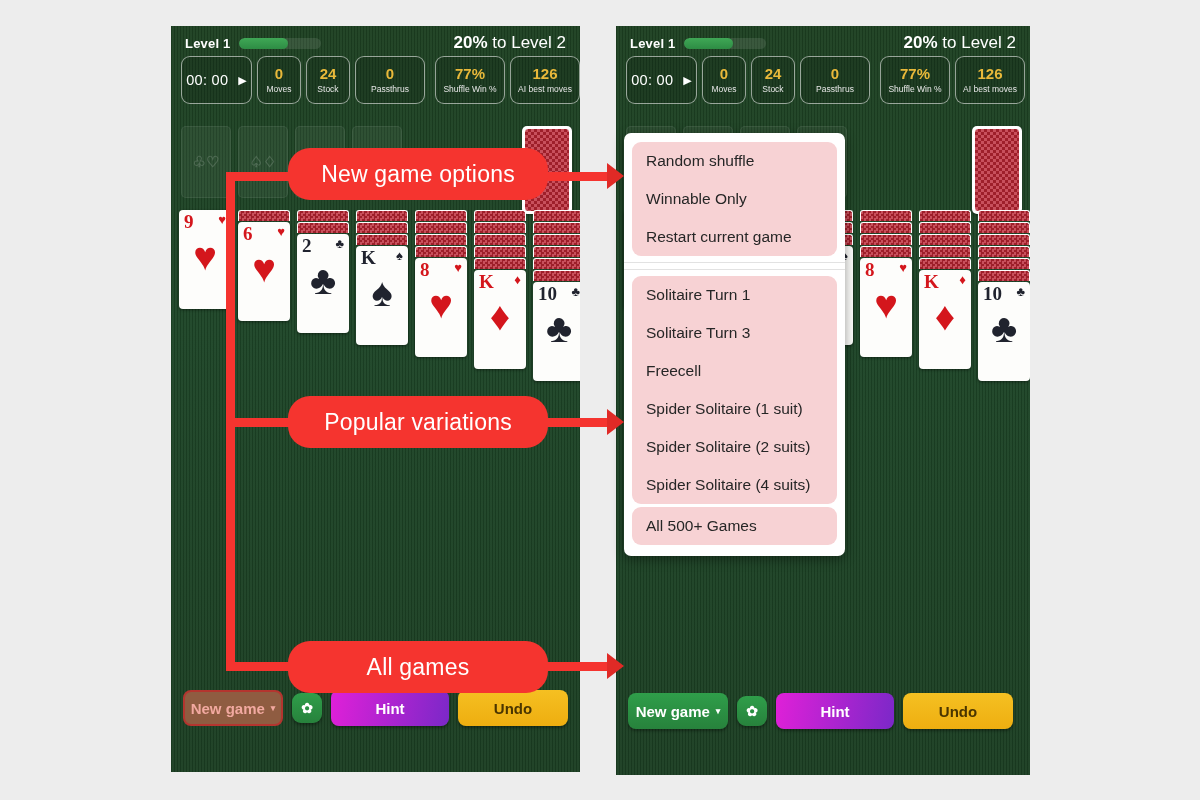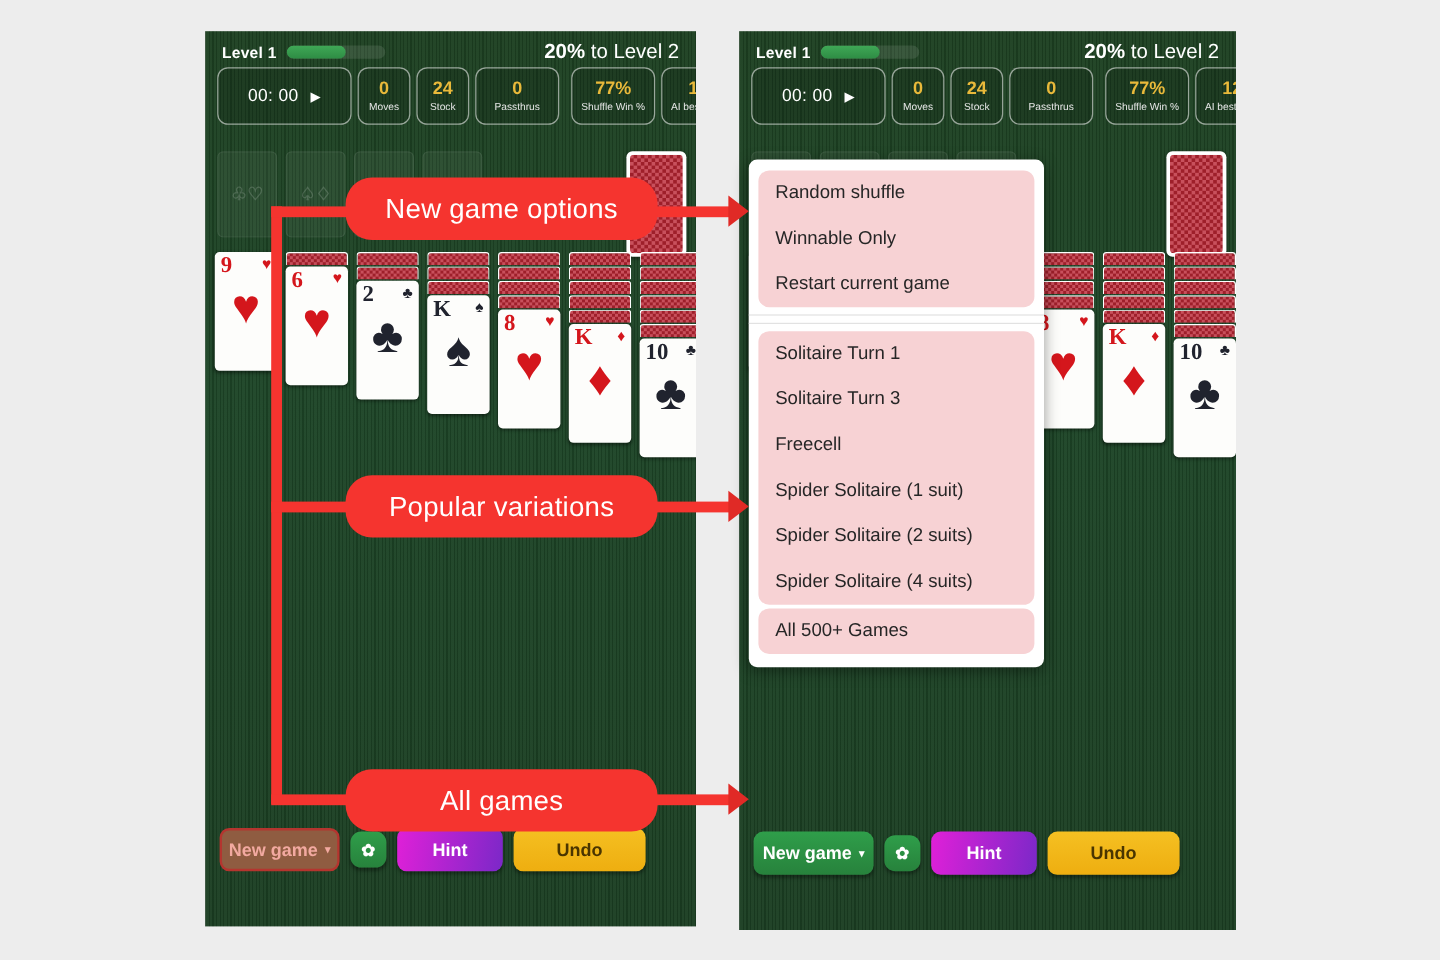--- a/index.html
+++ b/index.html
@@ -43,21 +43,21 @@
     display:flex; align-items:stretch; gap:5px; padding:0 10px;
   }
   .stat {
     border:1px solid rgba(255,255,255,.55); border-radius:9px;
     background:rgba(0,0,0,.13);
     display:flex; flex-direction:column; align-items:center; justify-content:center;
     padding:5px 4px; min-height:48px;
   }
   .stat .v { color:#e9b93a; font-size:15px; font-weight:700; line-height:1.05; }
   .stat .k { color:#e7e7e7; font-size:8.5px; margin-top:2px; white-space:nowrap; }
-  .stat.timer { flex:0 0 auto; width:112px; flex-direction:row; gap:10px; }
+  .stat.timer { flex:0 0 auto; width:71px; flex-direction:row; gap:10px; }
   .stat.timer .t { color:#ffffff; font-size:14.5px; letter-spacing:.3px; }
   .stat.timer .play { color:#ffffff; font-size:11px; }
   .stat.small { flex:0 0 auto; min-width:44px; }
   .stat.wide  { flex:0 0 auto; min-width:70px; }
   .stats-gap { width:10px; }
 
   
   .board { position:absolute; left:0; top:100px; width:100%; height:560px; }
   .slot-row { position:absolute; left:10px; top:0; display:flex; gap:7px; }
   .empty-slot {
@@ -108,26 +108,26 @@
     font-size:15px; font-weight:700; color:#fff; cursor:pointer;
     height:36px; display:flex; align-items:center; justify-content:center;
     box-shadow:0 2px 3px rgba(0,0,0,.35);
   }
   .btn-newgame { width:100px; background:linear-gradient(180deg,#2f9e4a,#27823c); gap:6px; }
   .btn-newgame.pressed {
     background:#8f5c41; color:#f2a9a0; border:2px solid #b4352f; box-shadow:none;
   }
   .caret { font-size:9px; }
   .btn-gear { width:30px; height:30px; border-radius:9px; background:linear-gradient(180deg,#2f9e4a,#27823c); font-size:14px; }
-  .btn-hint { width:88px; background:linear-gradient(100deg,#e020d8,#7b28c8); }
+  .btn-hint { width:118px; background:linear-gradient(100deg,#e020d8,#7b28c8); }
   .btn-undo { width:110px; background:linear-gradient(180deg,#f5c022,#eeae10); color:#4a3500; }
 
   
   #menu {
-    position:absolute; left:624px; top:133px; width:246px;
+    position:absolute; left:624px; top:133px; width:221px;
     background:#ffffff; border-radius:7px;
     box-shadow:0 3px 12px rgba(0,0,0,.4);
     padding:6px 0 8px 0;
     z-index:20;
     text-align:right;
   }
   .menu-group { margin:3px 8px; border-radius:9px; }
   .menu-group.hl { background:#f7d2d4; }
   .menu-item {
     padding:10px 14px; font-size:15.5px; color:#262626;

